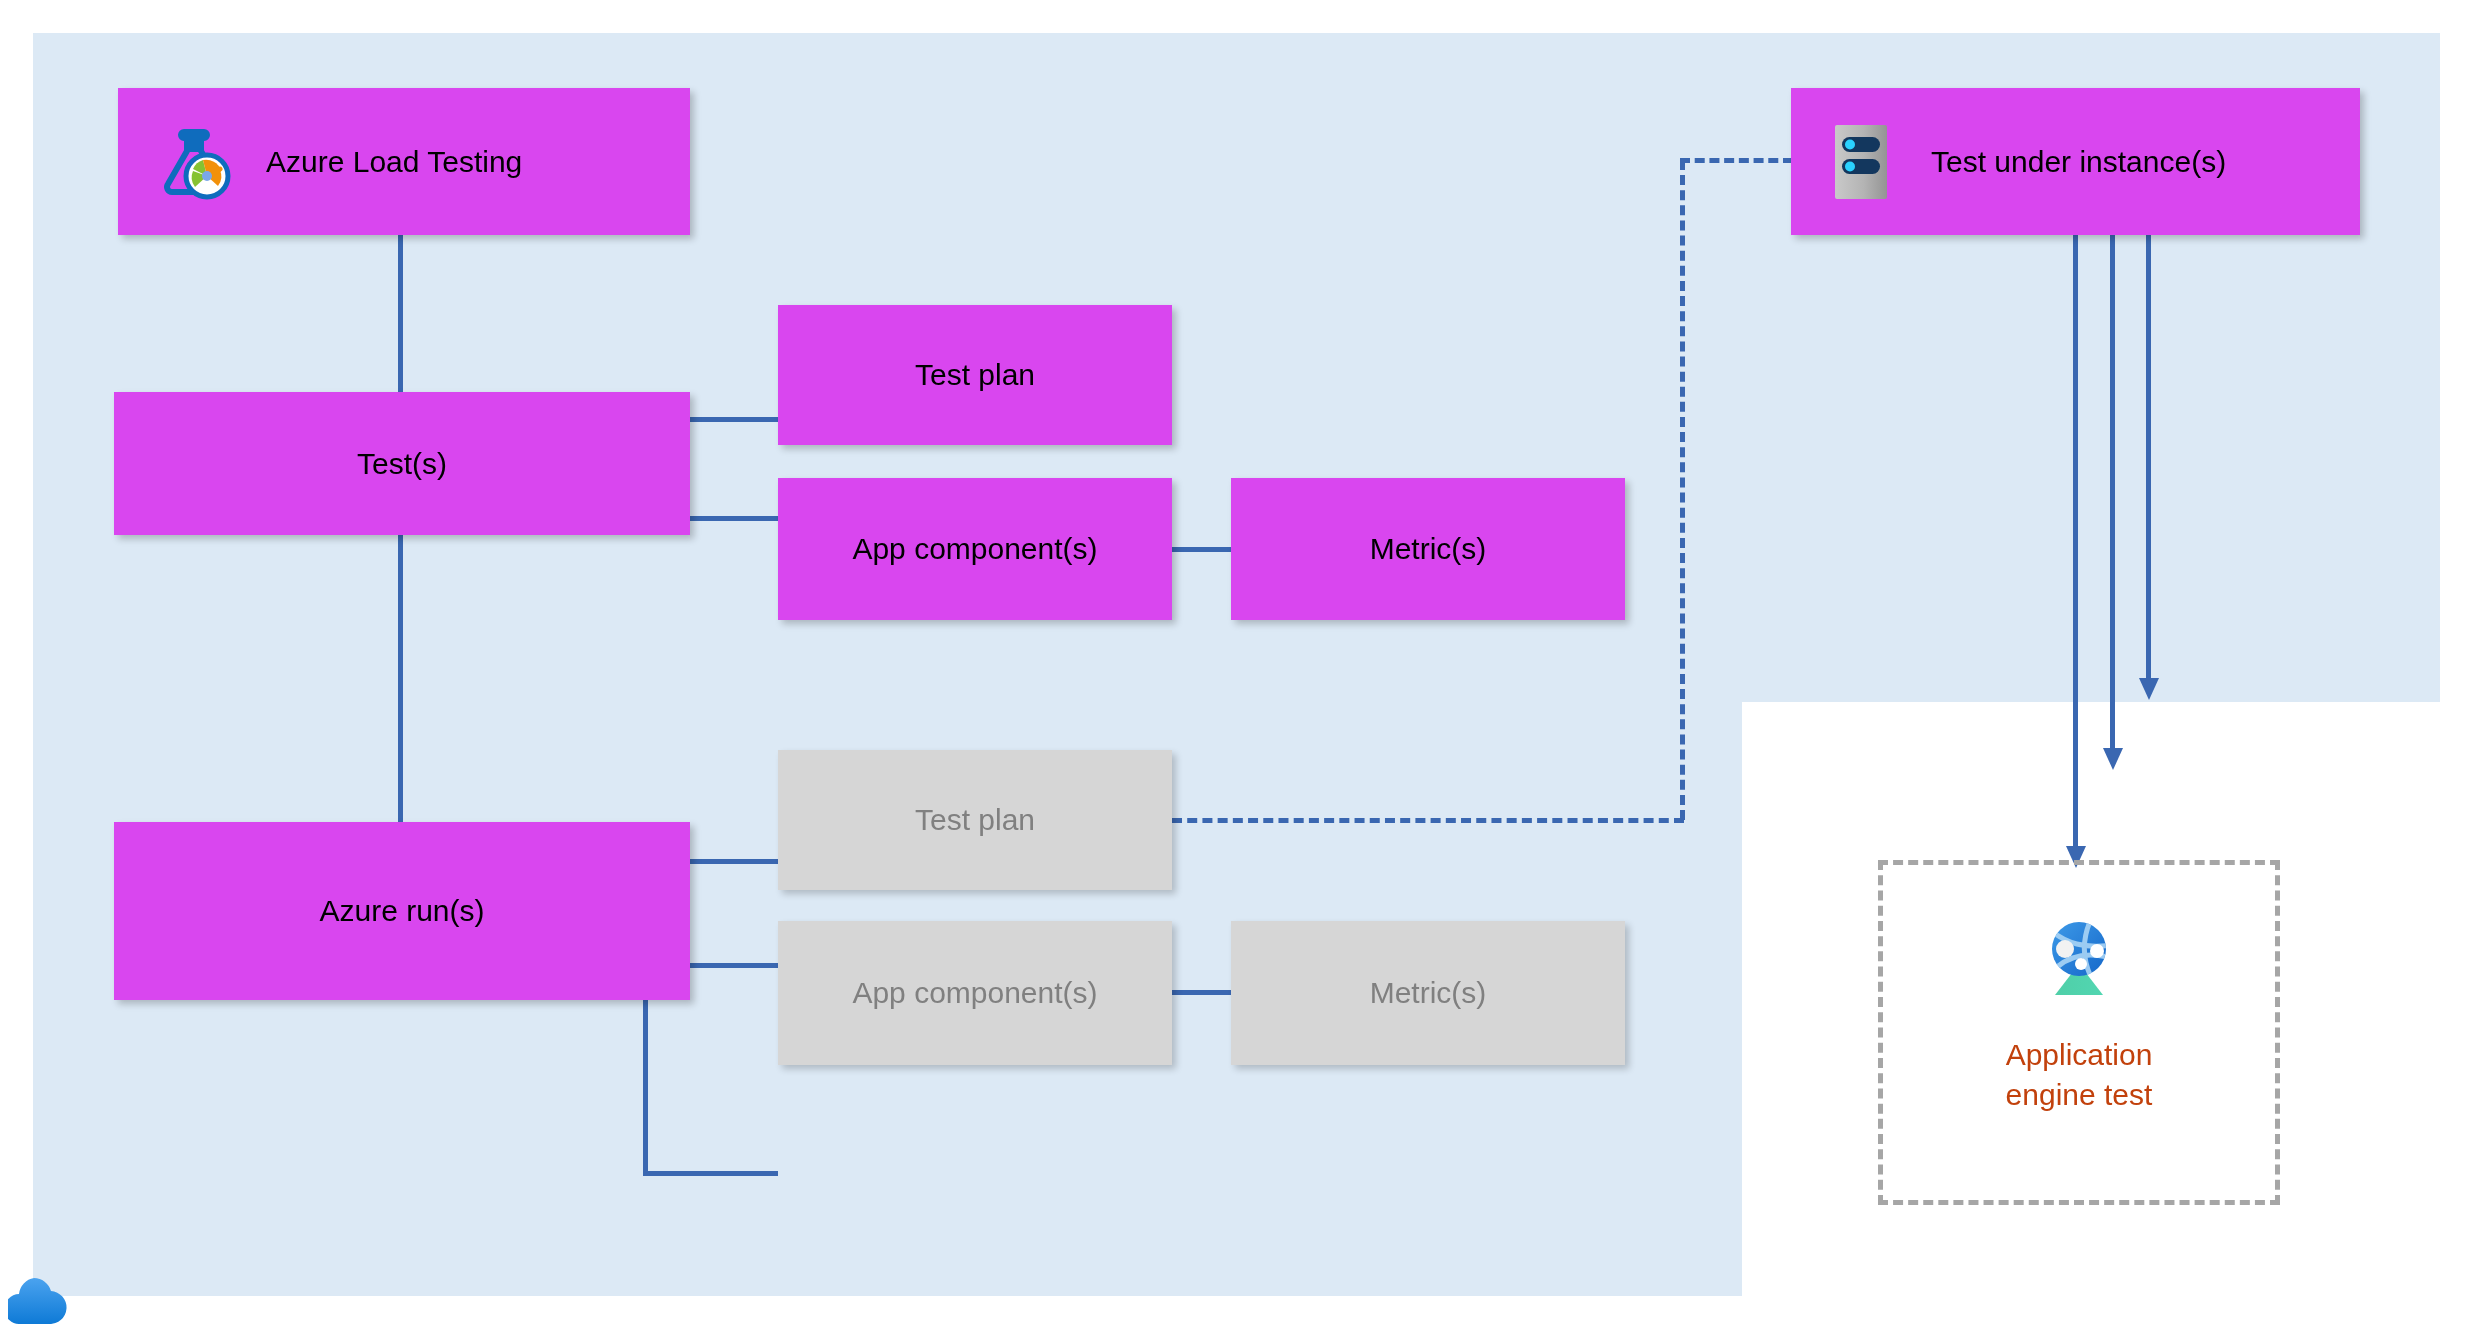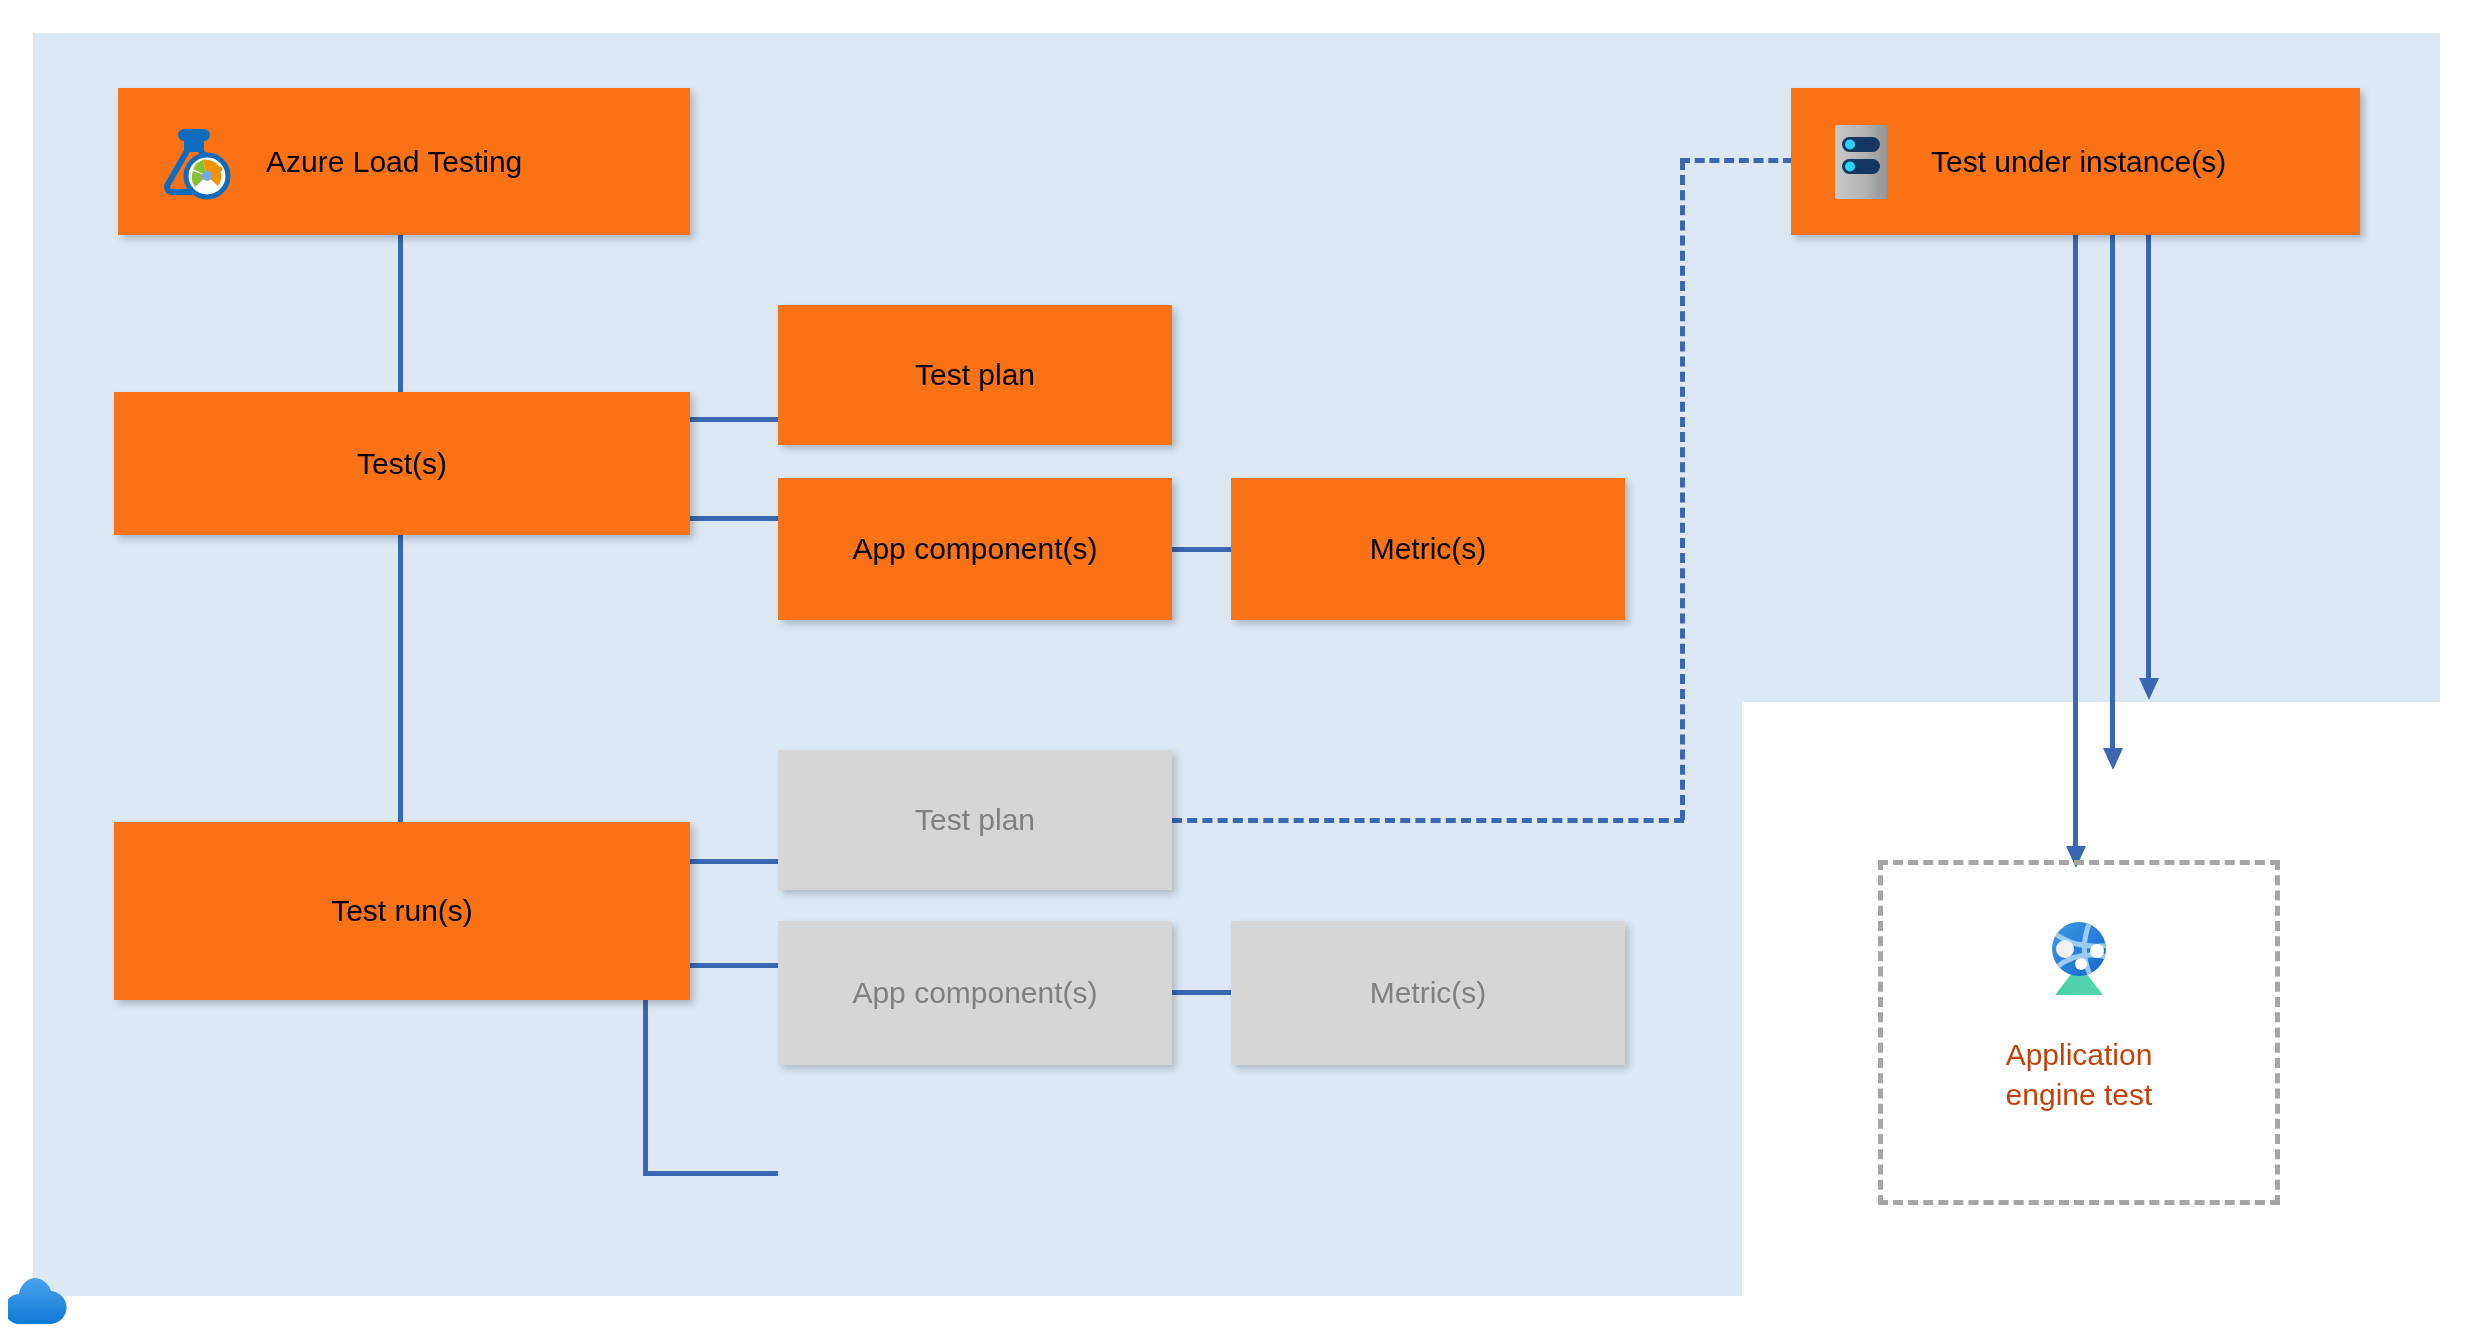--- a/index.html
+++ b/index.html
@@ -17,21 +17,21 @@
   #panel-top{left:33px;top:33px;width:2407px;height:669px;}
   #panel-bottom{left:33px;top:702px;width:1709px;height:594px;}
 
   
   .node{
     position:absolute;
     display:flex;
     align-items:center;
     justify-content:center;
     box-sizing:border-box;
-    background:#f97316;
+    background:#d946ef;
     color:#000000;
     font-size:30px;
     line-height:1.25;
     text-align:center;
     box-shadow:4px 4px 7px rgba(0,0,0,0.22);
     padding:4px 10px;
   }
   .node.gray{background:#d6d6d6;color:#808080;box-shadow:4px 4px 7px rgba(0,0,0,0.20);}
   .node.with-icon{justify-content:flex-start;padding-left:0;}
   .node .label{pointer-events:none;}
@@ -190,21 +190,21 @@
 
   <div class="node" id="n-app-components-white">
     <span class="label">App component(s)</span>
   </div>
 
   <div class="node" id="n-metrics-white">
     <span class="label">Metric(s)</span>
   </div>
 
   <div class="node" id="n-test-runs">
-    <span class="label">Test run(s)</span>
+    <span class="label">Azure run(s)</span>
   </div>
 
   <div class="node gray" id="n-test-plan-gray">
     <span class="label">Test plan</span>
   </div>
 
   <div class="node gray" id="n-app-components-gray">
     <span class="label">App component(s)</span>
   </div>
 

